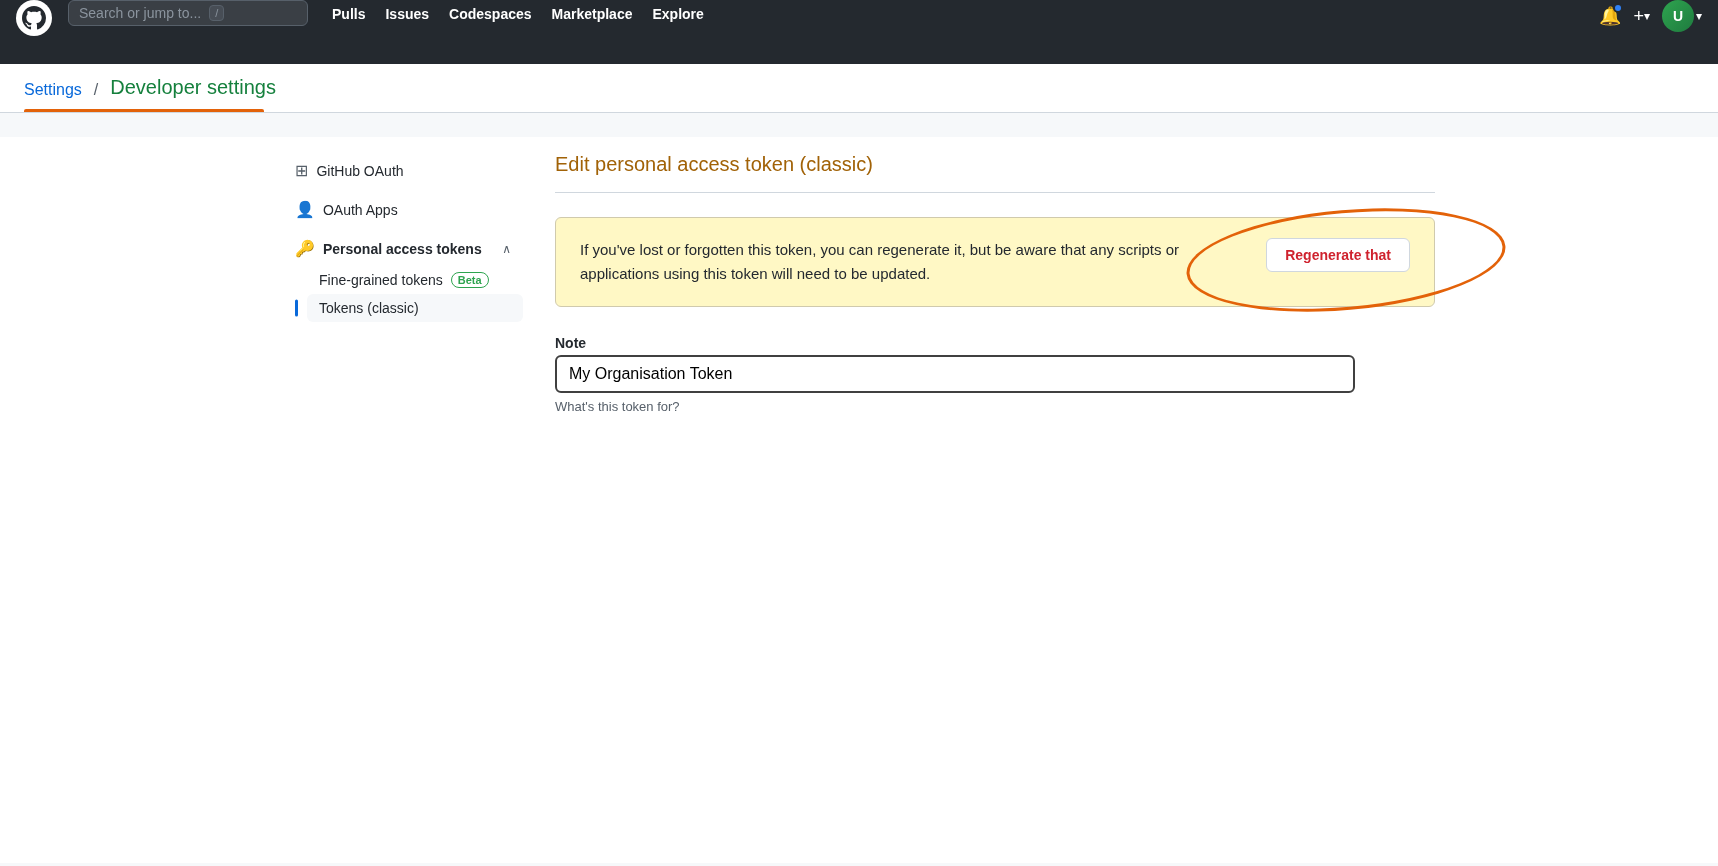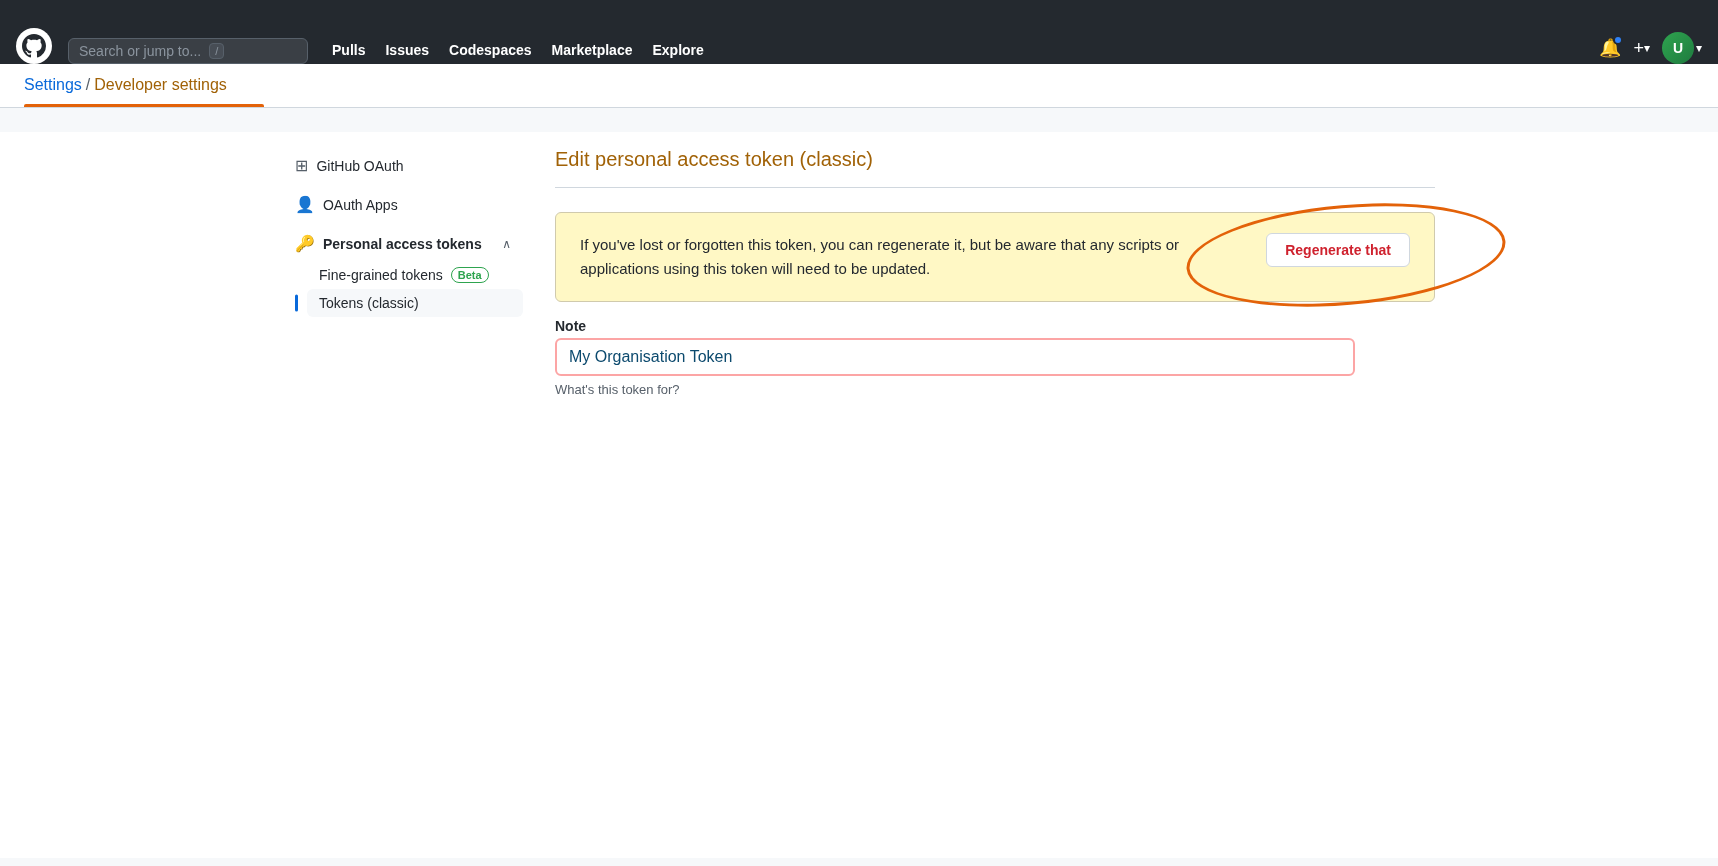--- a/index.html
+++ b/index.html
@@ -2,21 +2,21 @@
 <html><head>
   <meta charset="utf-8">
   <style>
     * { box-sizing: border-box; margin: 0; padding: 0; }
     body { font-family: -apple-system, BlinkMacSystemFont, "Segoe UI", Helvetica, Arial, sans-serif; font-size: 14px; background: #f6f8fa; color: #24292f; }
 
     
     .nav-bar {
       background: #24292f;
       display: flex;
-      align-items: flex-end;
+      align-items: flex-start;
       padding: 0 16px;
       height: 64px;
       gap: 16px;
     }
     .nav-logo {
       width: 36px; height: 36px;
       background: white;
       border-radius: 50%;
       display: flex; align-items: center; justify-content: center;
       flex-shrink: 0;
@@ -70,28 +70,28 @@
     }
     .nav-avatar-wrapper { display: flex; align-items: center; gap: 2px; }
 
     
     .breadcrumb-bar {
       background: white;
       border-bottom: 1px solid #d0d7de;
       padding: 12px 24px 0;
     }
     .breadcrumb {
-      display: flex; align-items: flex-end; gap: 4px;
+      display: flex; align-items: flex-end; gap: 12px;
       font-size: 16px;
     }
     .breadcrumb-link {
       color: #0969da; text-decoration: none; font-size: 16px;
     }
     .breadcrumb-sep { color: #57606a; }
-    .breadcrumb-current { color: #a16207; font-size: 16px; }
+    .breadcrumb-current { color: #15803d; font-size: 20px; }
     .breadcrumb-underline {
       height: 3px; background: #e36209; margin-top: 10px;
       width: 240px; border-radius: 2px 2px 0 0;
     }
 
     
     .main-layout {
       display: flex;
       max-width: 1200px;
       margin: 24px auto;
@@ -168,21 +168,21 @@
     
     .warning-box {
       background: #fff8c5;
       border: 1px solid #d0caad;
       border-radius: 6px;
       padding: 20px 24px;
       display: flex;
       align-items: flex-start;
       justify-content: space-between;
       gap: 24px;
-      margin-bottom: 16px;
+      margin-bottom: 28px;
       position: relative;
     }
     .warning-text {
       font-size: 15px; color: #24292f; line-height: 1.6;
       max-width: 600px;
     }
     .warning-button-wrapper {
       position: relative;
       flex-shrink: 0;
     }
@@ -209,23 +209,23 @@
     }
 
     
     .field-label {
       font-size: 14px; font-weight: 600; color: #24292f;
       margin-bottom: 4px; display: block;
     }
     .note-input {
       width: 100%; max-width: 800px;
       padding: 8px 12px;
-      border: 2px solid #fca5a5;
-      border-radius: 6px;
-      font-size: 16px; color: #0c4a6e;
+      border: 2px solid #404040;
+      border-radius: 6px;
+      font-size: 16px; color: #000000;
       outline: none;
     }
     .field-hint {
       font-size: 13px; color: #57606a;
       margin-top: 6px;
     }
   </style>
 </head>
 <body>
 

